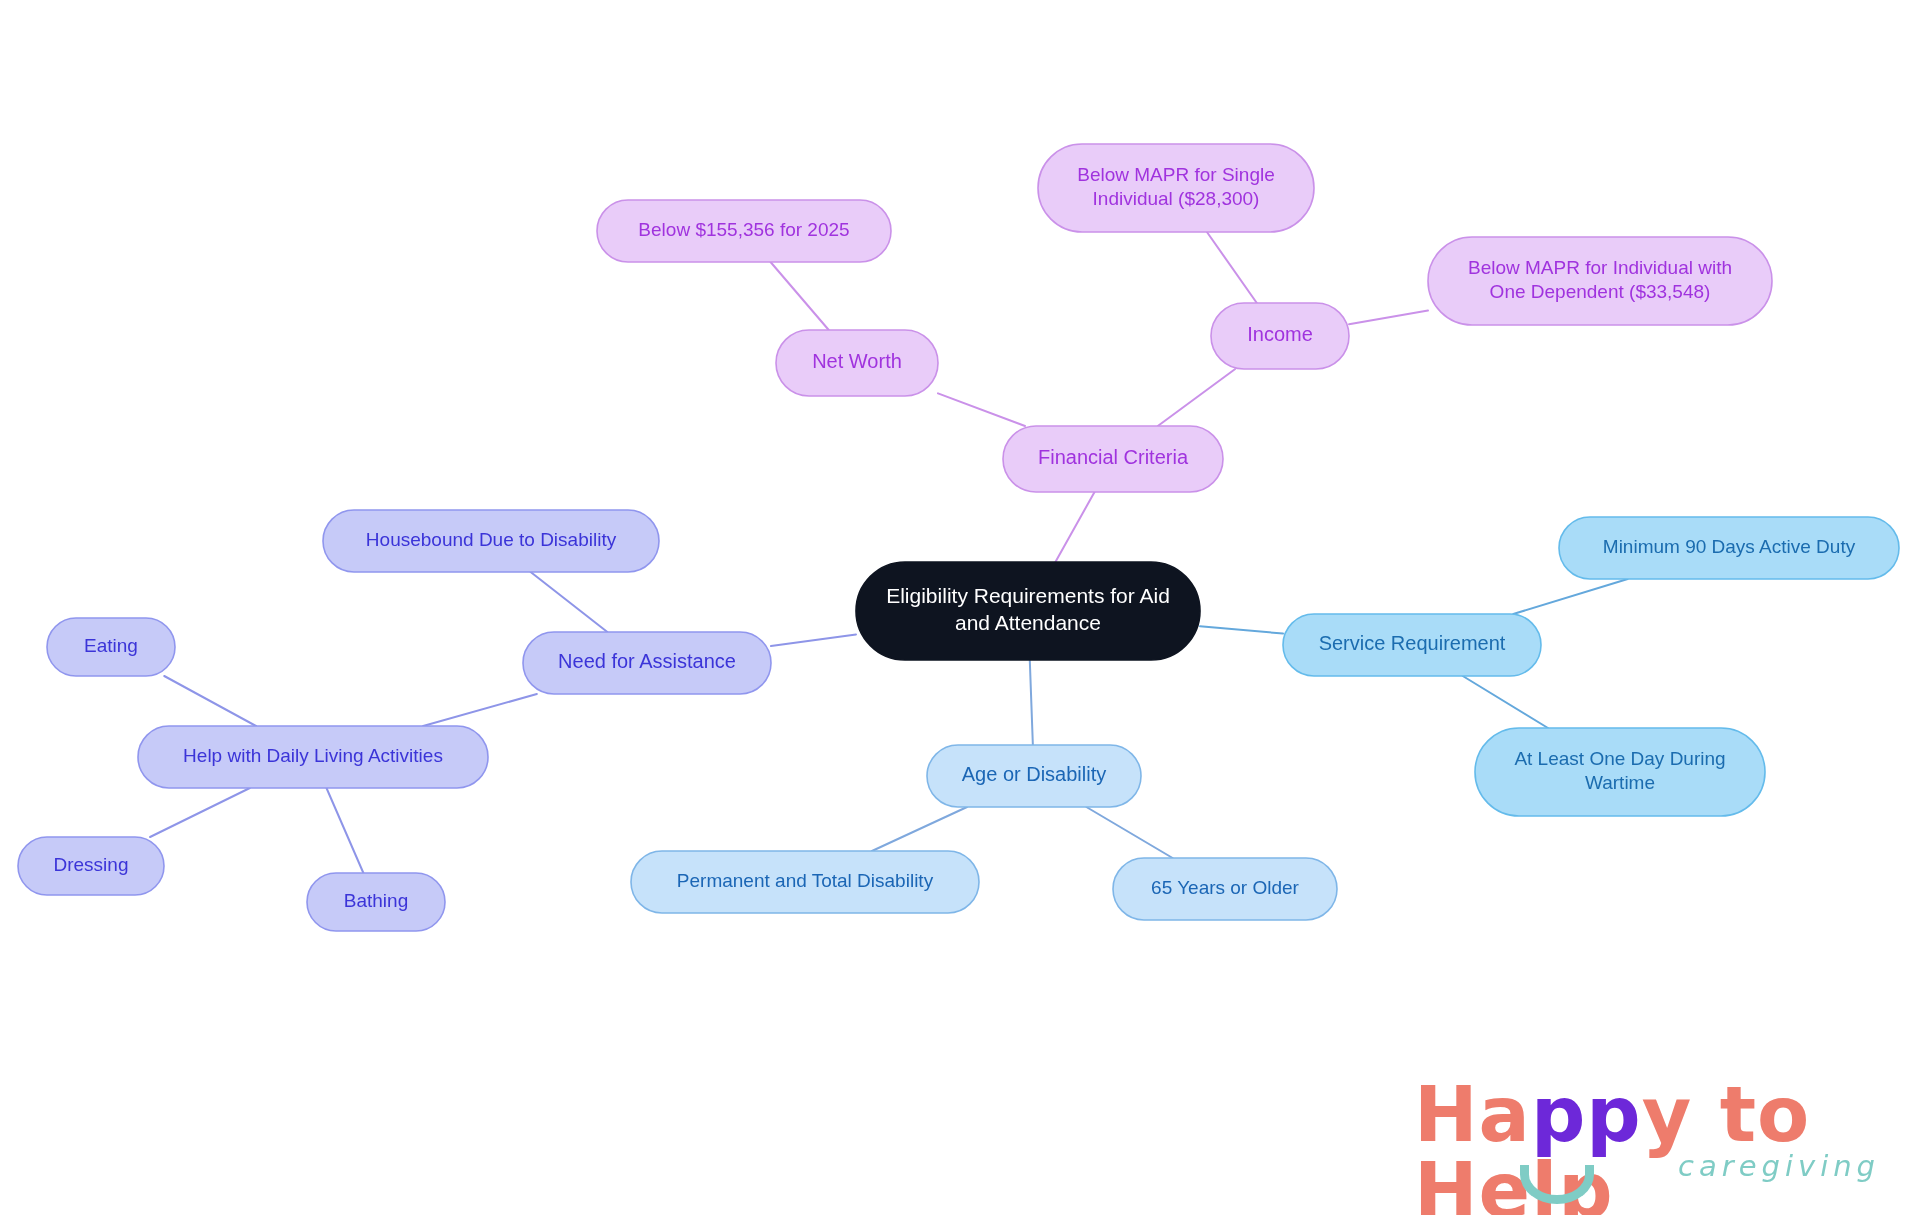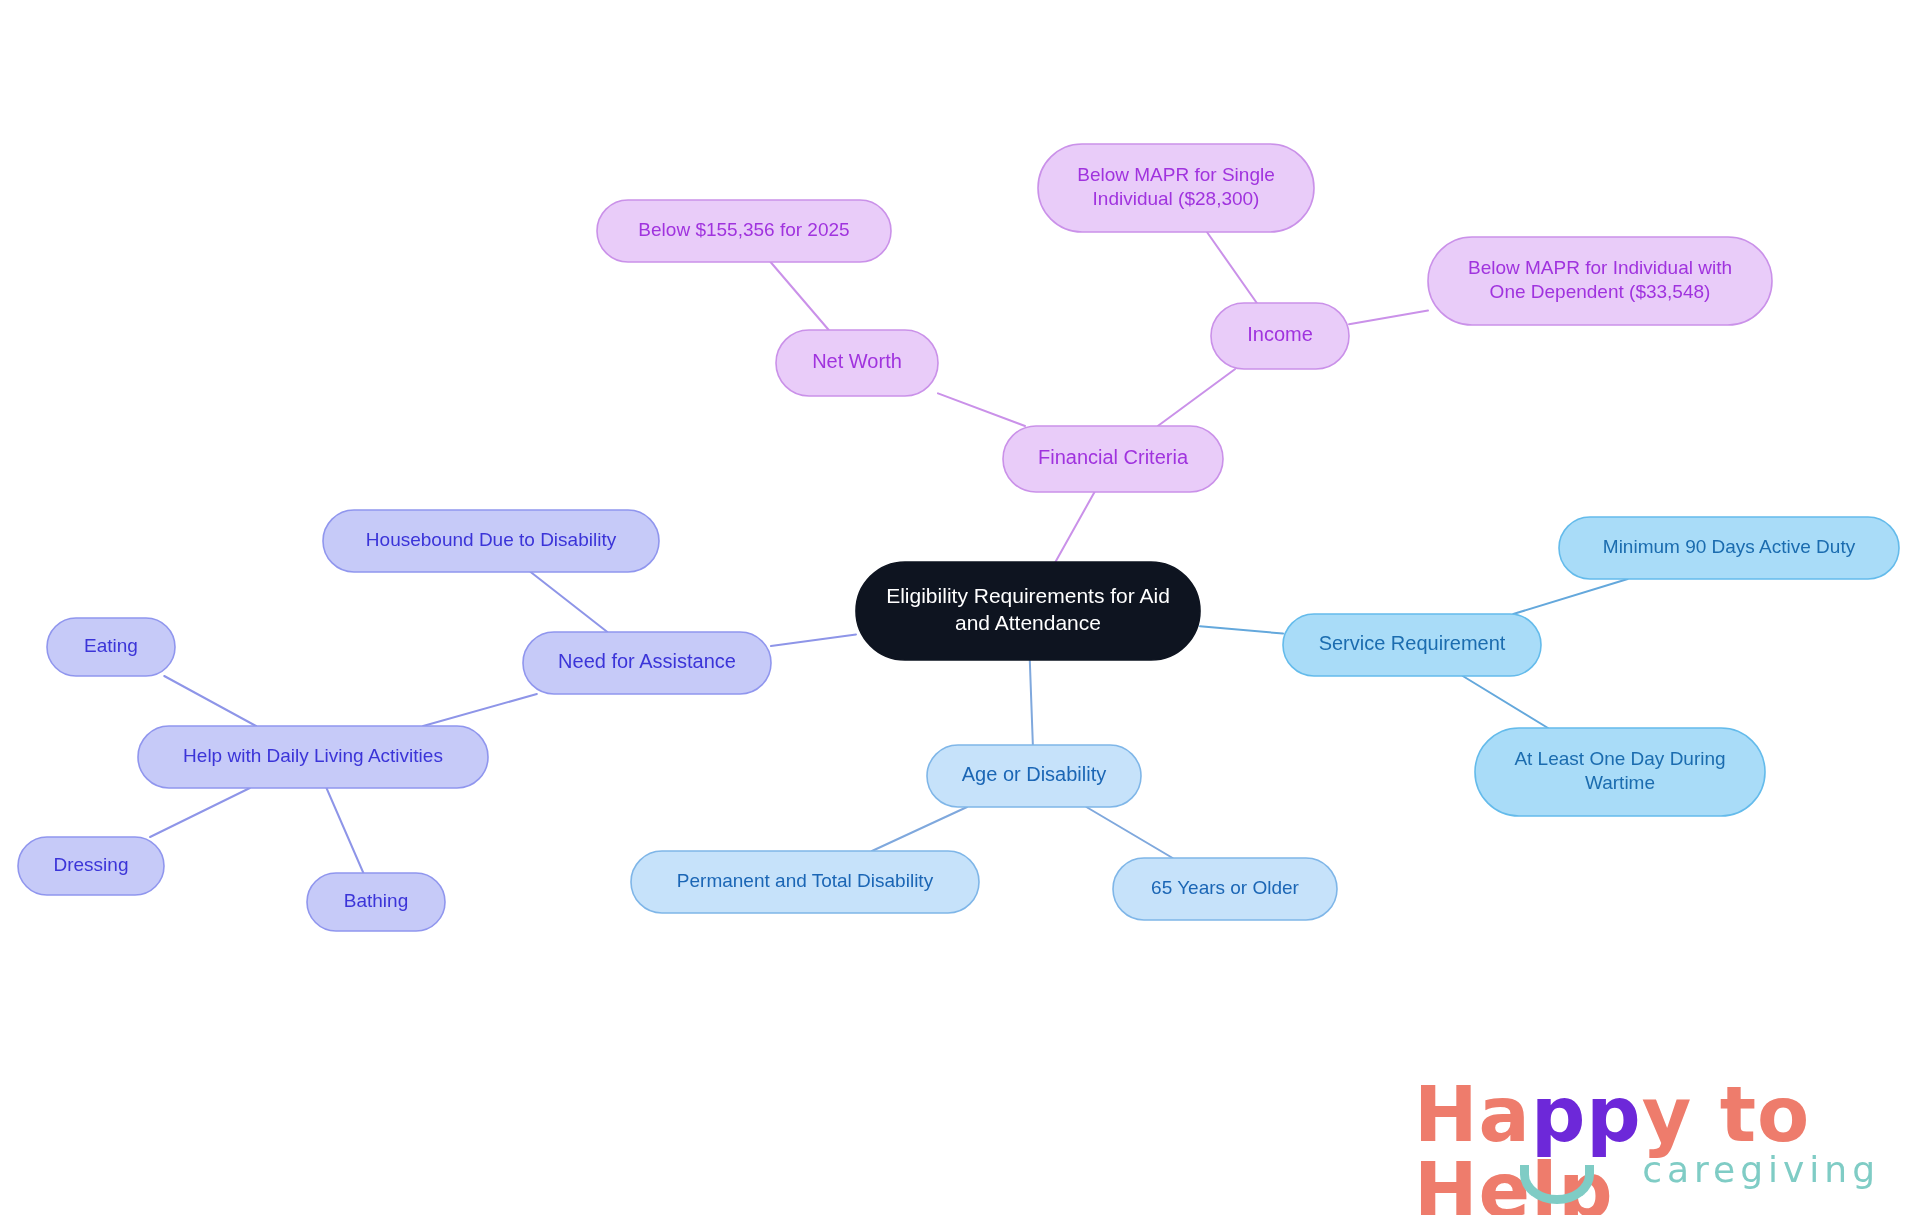--- a/index.html
+++ b/index.html
@@ -51,23 +51,24 @@
     letter-spacing: 1px;
     line-height: 1;
   }
   .logo-coral { color: #EE7C6C; margin-top: 48px; }
   .logo-teal  { color: #6d28d9; }
   .logo-sub {
     position: absolute;
     right: 4px;
     top: 72px;
     font-family: "DejaVu Sans", sans-serif;
-    font-size: 36px;
+    font-size: 29px;
     letter-spacing: 5px;
     color: #7FCCC5;
+    font-style: italic;
   }
   .logo-smile {
     position: absolute;
     left: 106px;
     top: 88px;
     width: 56px;
     height: 30px;
     border: 9px solid #7FCCC5;
     border-top: none;
     border-bottom-left-radius: 40px 32px;

